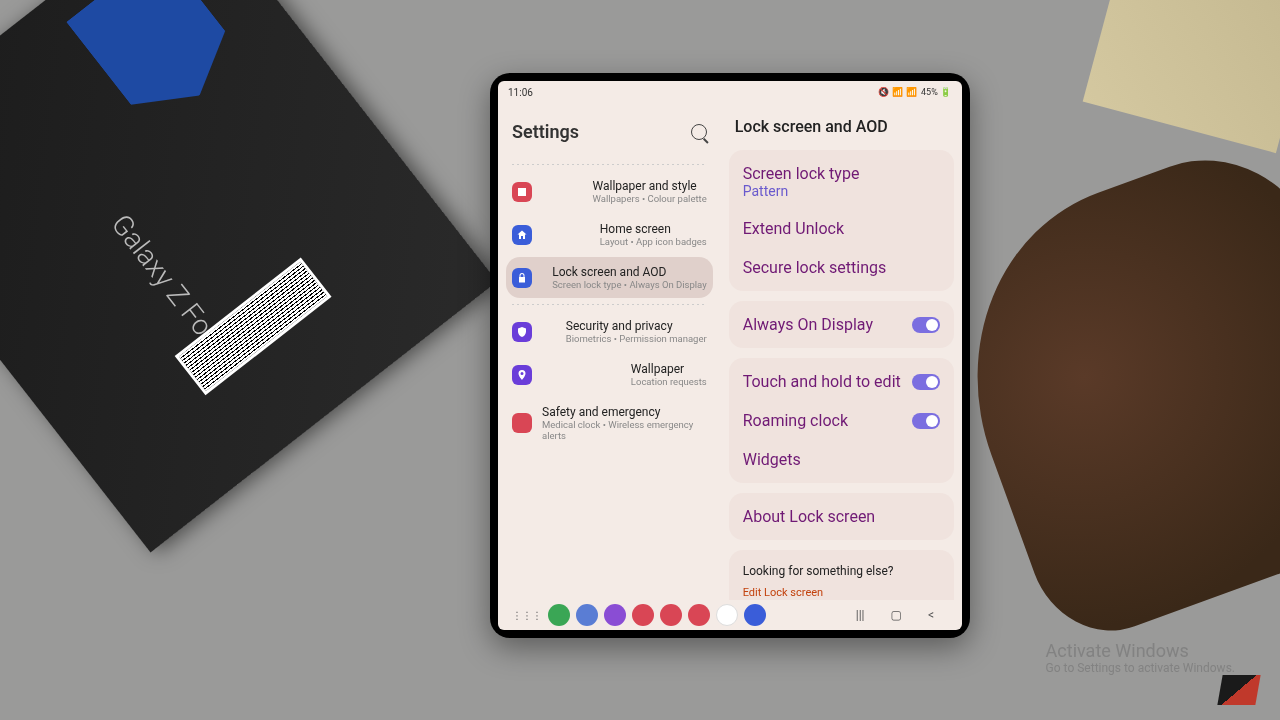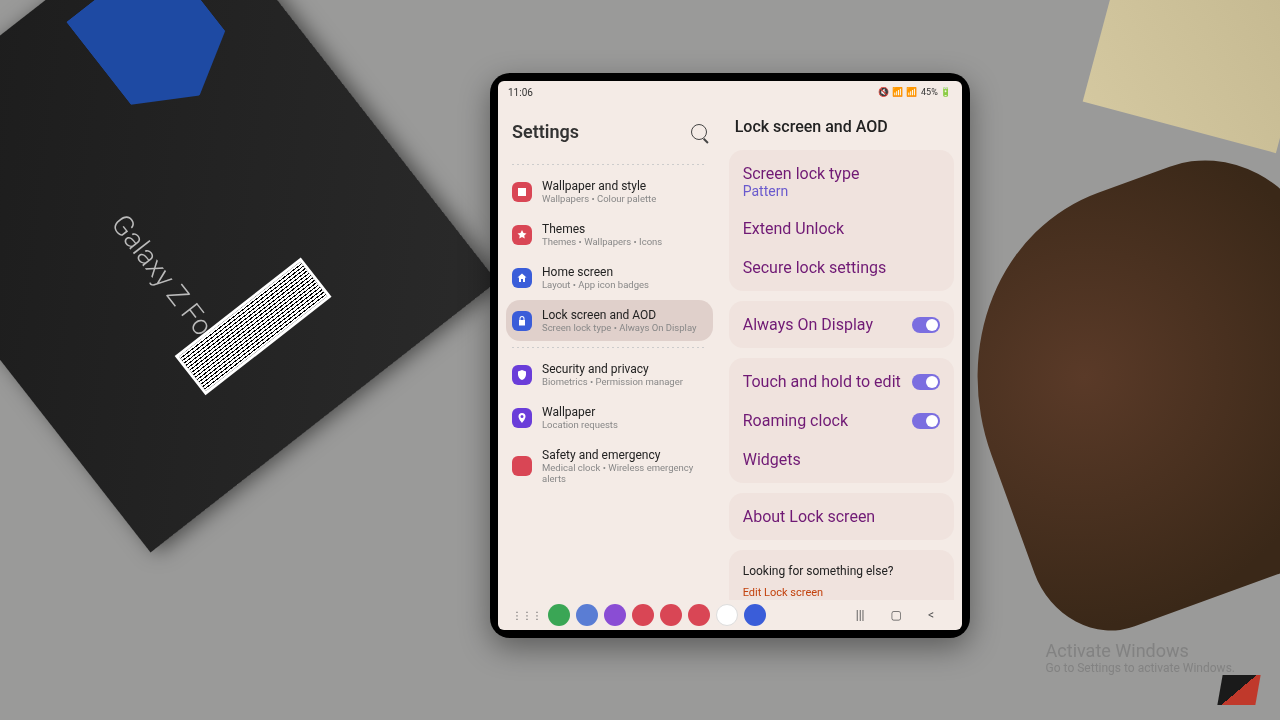--- a/index.html
+++ b/index.html
@@ -159,20 +159,21 @@
       transform: rotate(45deg);
     }
     
     .nav-item {
       display: flex;
       align-items: center;
       padding: 8px 6px;
       gap: 10px;
       border-radius: 14px;
       margin-bottom: 2px;
+      justify-content: space-between;
     }
     .nav-item.active {
       background: #e0d0cb;
     }
     .nav-icon {
       width: 20px;
       height: 20px;
       border-radius: 6px;
       flex-shrink: 0;
       display: flex;
@@ -348,31 +349,20 @@
             <svg viewBox="0 0 24 24">
                 <path d="M4 4h16v16H4z M8 14l3-3 2 2 3-4 4 5"></path>
               </svg>
           </div>
           <div class="nav-text">
             <span class="nav-title">Wallpaper and style</span>
             <span class="nav-sub">Wallpapers  •  Colour palette</span>
           </div>
         </div>
 
-        <div class="nav-item">
-          <div class="nav-icon" style="background:#d94655">
-            <svg viewBox="0 0 24 24">
-                <path d="M12 2l3 6 6 1-4.5 4 1 6-5.5-3-5.5 3 1-6L3 9l6-1z"></path>
-              </svg>
-          </div>
-          <div class="nav-text">
-            <span class="nav-title">Themes</span>
-            <span class="nav-sub">Themes  •  Wallpapers  •  Icons</span>
-          </div>
-        </div>
 
         <div class="nav-item">
           <div class="nav-icon" style="background:#3a5dd9">
             <svg viewBox="0 0 24 24">
                 <path d="M12 3l9 8h-3v9h-4v-6h-4v6H6v-9H3z"></path>
               </svg>
           </div>
           <div class="nav-text">
             <span class="nav-title">Home screen</span>
             <span class="nav-sub">Layout  •  App icon badges</span>

